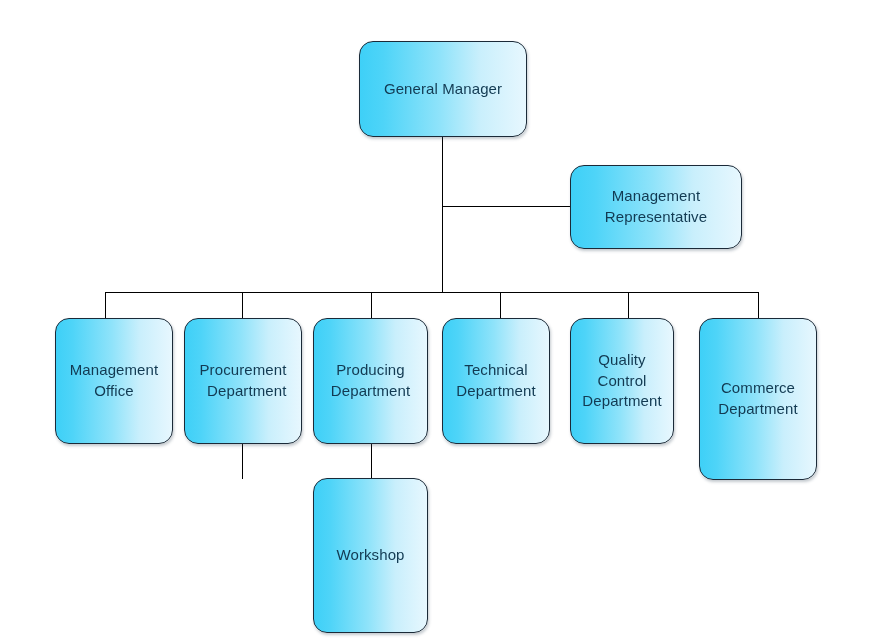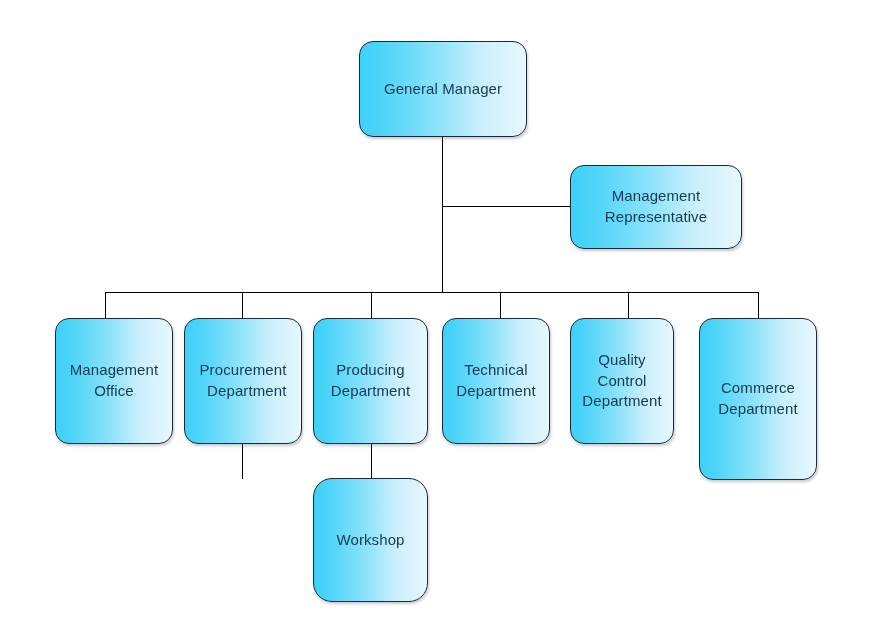--- a/index.html
+++ b/index.html
@@ -101,17 +101,17 @@
 Control
 Department</span>
   </div>
 
   <div class="node" style="left:699px; top:318px; width:118px; height:162px;">
     <span class="node-label">Commerce
 Department</span>
   </div>
 
 
-  <div class="node" style="left:313px; top:478px; width:115px; height:124px;border-radius:19px;">
+  <div class="node" style="left:313px; top:478px; width:115px; height:155px;">
     <span class="node-label">Workshop</span>
   </div>
 
 </div>
 
 </body></html>

